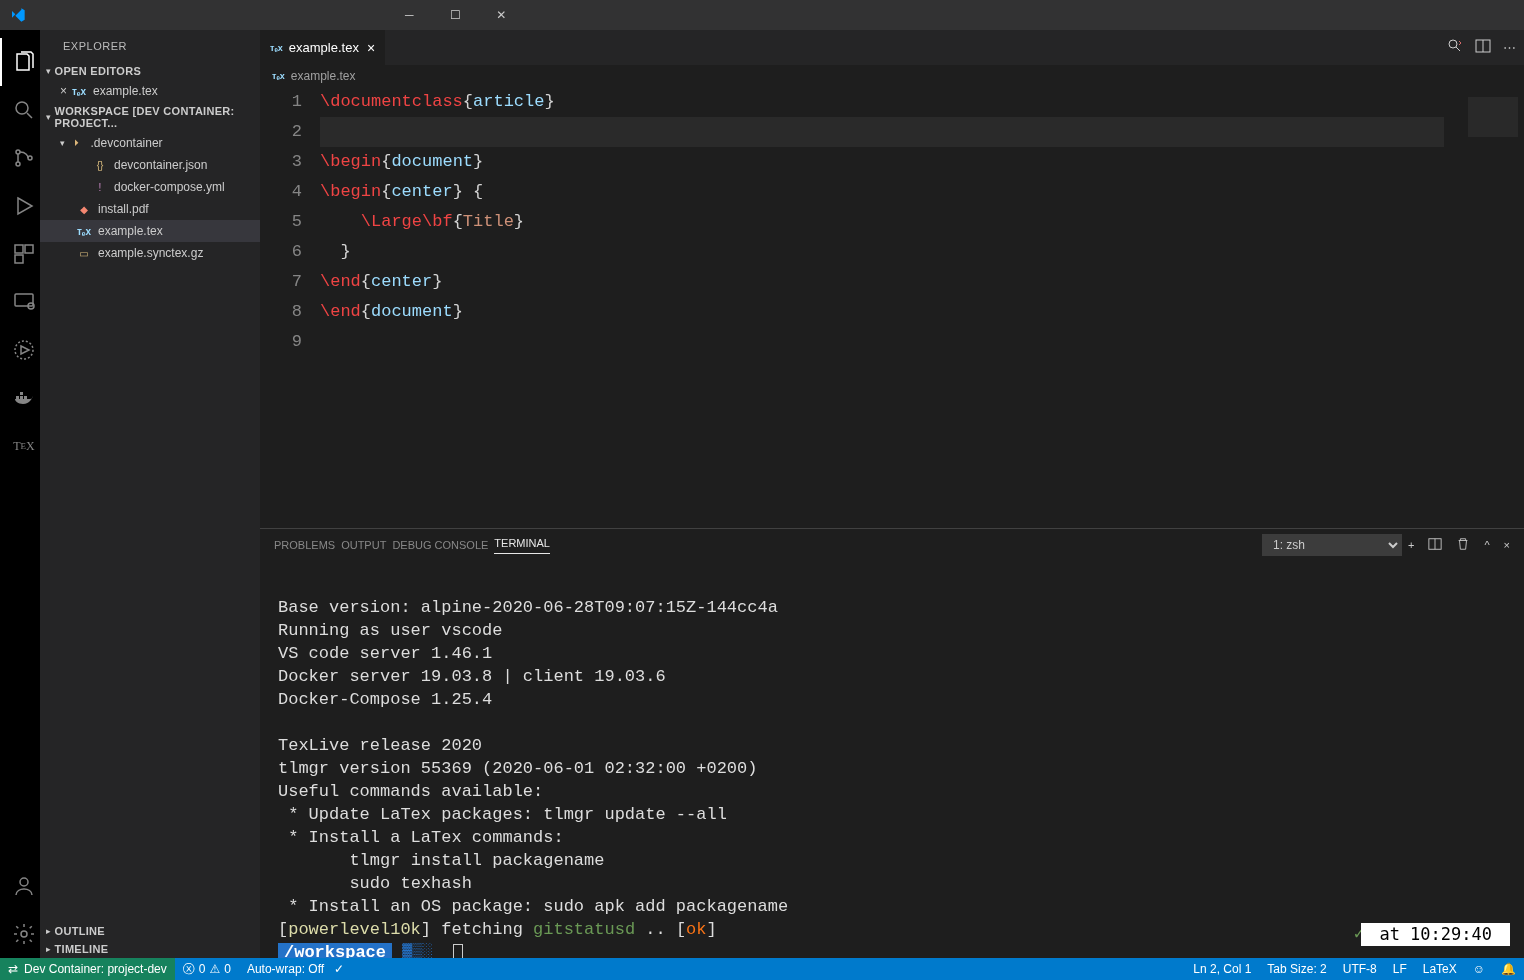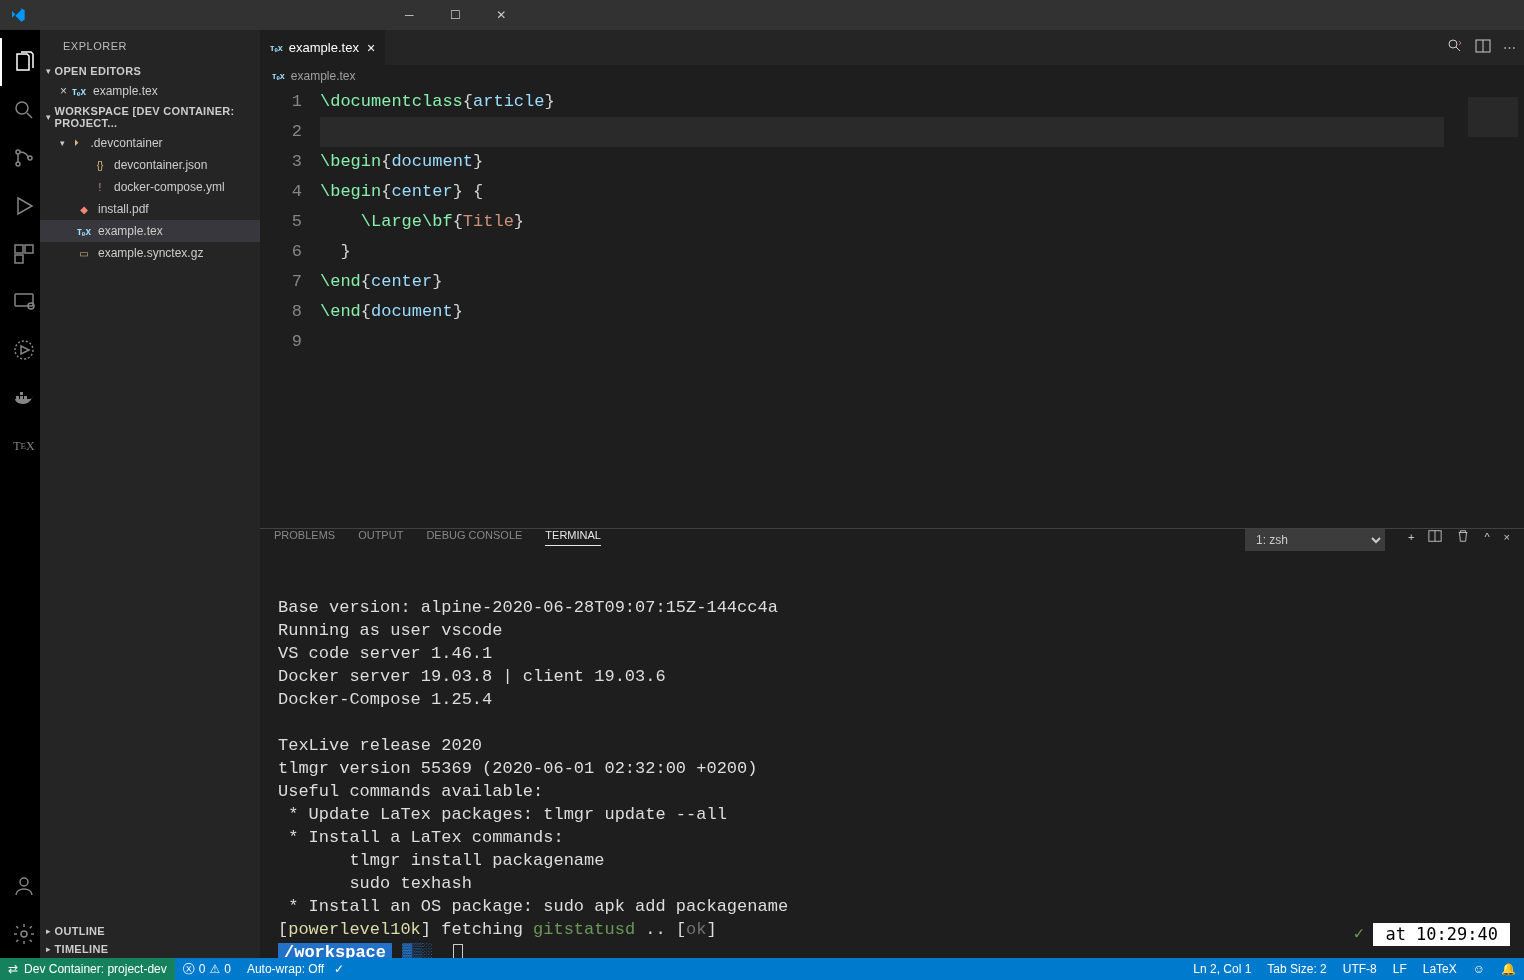--- a/index.html
+++ b/index.html
@@ -40,41 +40,41 @@
 .tab.active { background:#1e1e1e; color:#fff; }
 .tab .ficon { margin-right:6px; }
 .tab .tab-close { margin-left:8px; font-size:14px; }
 .tab-row .actions { margin-left:auto; display:flex; align-items:center; padding-right:8px; gap:12px; color:#ccc; }
 .breadcrumb-row { height:22px; display:flex; align-items:center; padding:0 12px; background:#1e1e1e; color:#a0a0a0; font-size:12px; border-bottom:1px solid #1e1e1e; }
 .editor-body { flex:1; display:flex; font-family:Consolas,"Courier New",monospace; font-size:17px; line-height:30px; position:relative; overflow:hidden; }
 .gutter { width:60px; text-align:right; padding-right:18px; color:#858585; }
 .code { flex:1; white-space:pre; }
 .minimap { width:80px; background:#1e1e1e; position:relative; }
 .minimap-chunk { position:absolute; top:10px; right:6px; width:50px; height:40px; background:#303030; opacity:0.6; }
-.tok-cmd { color:#86efac; }
+.tok-cmd { color:#ef4444; }
 .tok-brace { color:#d4d4d4; }
 .tok-arg { color:#9cdcfe; }
 .tok-str { color:#ce9178; }
 .tok-plain { color:#d4d4d4; }
 .current-line { background:#2a2a2a; display:inline-block; width:100%; }
 .panel { height:430px; border-top:1px solid #414141; background:#1e1e1e; display:flex; flex-direction:column; }
-.panel-tabs { display:flex; align-items:flex-start; padding:0 14px; height:32px; font-size:11px; color:#888; gap:23px; }
+.panel-tabs { display:flex; align-items:center; padding:0 14px; height:32px; font-size:11px; color:#888; gap:6px; }
 .panel-tabs .ptab.active { color:#e7e7e7; border-bottom:1px solid #e7e7e7; padding-bottom:4px; }
 .panel-tabs .ptab { cursor:default; }
 .panel-tabs .pspacer { flex:1; }
 .term-select { background:#3c3c3c; border:1px solid #3c3c3c; color:#ccc; font-size:12px; padding:2px 6px; width:140px; }
 .panel-actions { display:flex; gap:14px; color:#ccc; align-items:center; }
 .terminal { flex:1; padding:12px 18px; font-family:Consolas,"Courier New",monospace; font-size:17px; line-height:23px; color:#ddd; white-space:pre-wrap; overflow:hidden; position:relative; }
 .t-yellow { color:#dcdcaa; }
 .t-green { color:#6a9955; }
-.t-ok { color:#737373; }
+.t-ok { color:#f97316; }
 .prompt-path { background:#2472c8; color:#fff; font-weight:bold; padding:0 6px; }
 .prompt-sep { color:#2472c8; }
 .cursor-box { display:inline-block; width:10px; height:18px; border:1px solid #ccc; vertical-align:middle; }
-.time-badge { position:absolute; right:14px; bottom:12px; background:#fff; color:#000; padding:0 12px; font-family:Consolas,monospace; font-size:17px;margin-left:16px; }
+.time-badge { position:absolute; right:14px; bottom:12px; background:#fff; color:#000; padding:0 18px; font-family:Consolas,monospace; font-size:17px;margin-left:16px; }
 .time-check { position:absolute; right:160px; bottom:12px; color:#6a9955; font-size:17px; }
 .statusbar { height:22px; background:#007acc; color:#fff; display:flex; align-items:center; font-size:12px; }
 .sb-remote { background:#16825d; height:22px; display:flex; align-items:center; padding:0 8px; }
 .sb-item { padding:0 8px; display:flex; align-items:center; gap:4px; }
 .sb-spacer { flex:1; }
 .sb-check { color:#fff; }
 </style>
 </head>
 <body>
 

